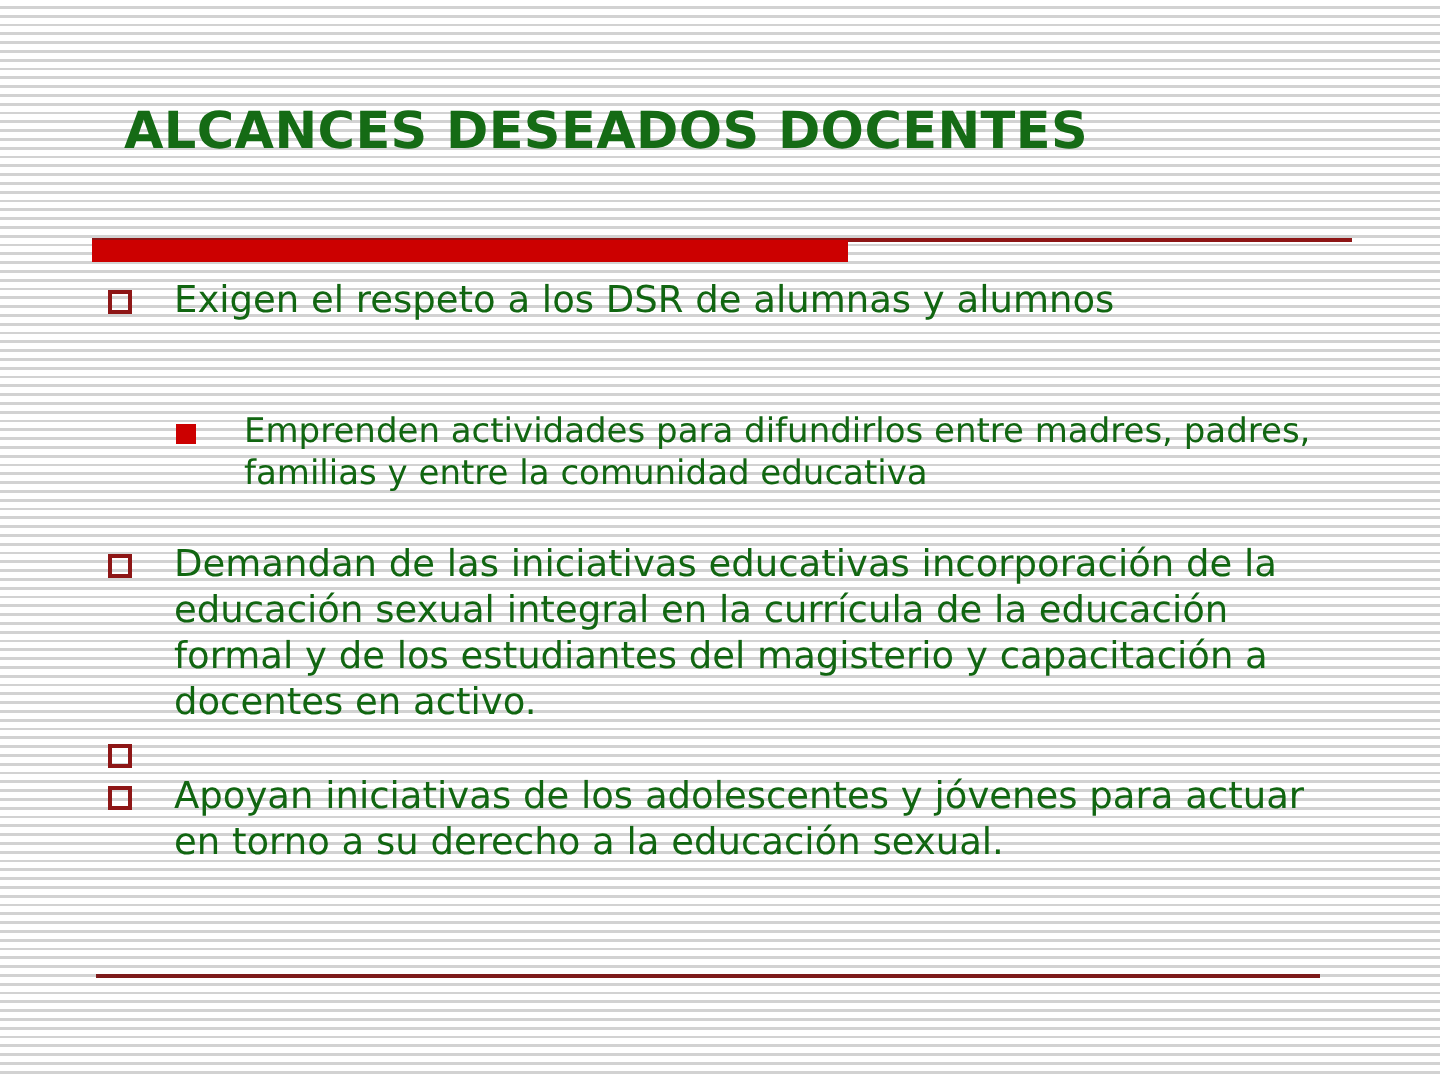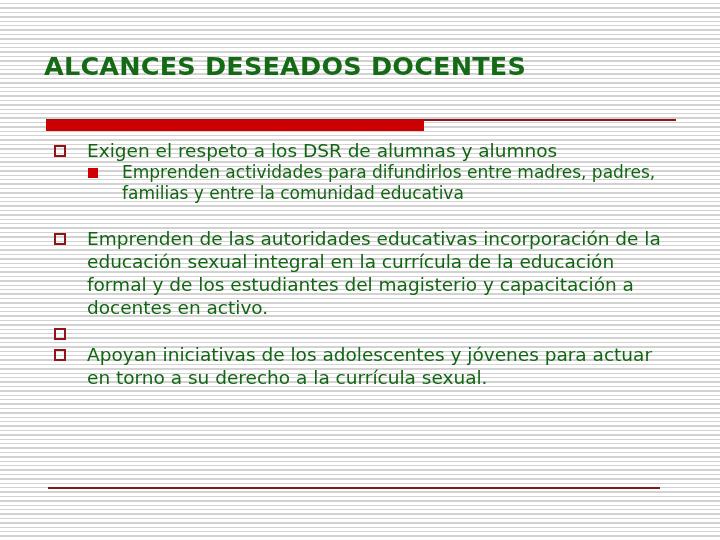--- a/index.html
+++ b/index.html
@@ -26,21 +26,21 @@
       #ffffff 3px,
       #d2d2d2 3px,
       #d2d2d2 4.4px
     );
     overflow: hidden;
   }
 
   
   #title-block {
     position: absolute;
-    left: 44px;
+    left: 62px;
     top: 52px;
     width: 610px;
   }
   #title-block .title-line {
     font-size: 25.5px;
     font-weight: bold;
     line-height: 29px;
     color: #156B15;
     letter-spacing: 0.2px;
     white-space: pre;
@@ -105,20 +105,21 @@
     flex: 1 1 auto;
     font-size: 18.5px;
     line-height: 23px;
     color: #116611;
     white-space: pre-wrap;
   }
 
   
   .lvl2-wrap {
     padding-left: 34px;
+    margin-top: 44px;
   }
   .lvl2 .marker {
     flex: 0 0 auto;
     width: 34px;
     padding-top: 6px;
   }
   .lvl2 .marker .sq-filled {
     display: block;
     width: 10px;
     height: 10px;
@@ -178,36 +179,36 @@
         <span class="text">Emprenden actividades para difundirlos entre madres, padres, familias y entre la comunidad educativa</span>
       </div>
     </div>
 
     <div class="spacer-md"></div>
 
     <div class="bullet-row lvl1">
       <span class="marker">
           <span class="sq-hollow"></span>
         </span>
-      <span class="text">Emprenden de las autoridades educativas incorporación de la educación sexual integral en la currícula de la educación formal y de los estudiantes del magisterio y capacitación a docentes en activo.</span>
+      <span class="text">Demandan de las iniciativas educativas incorporación de la educación sexual integral en la currícula de la educación formal y de los estudiantes del magisterio y capacitación a docentes en activo.</span>
     </div>
 
     <div class="spacer-sm"></div>
 
     <div class="bullet-row lvl1 empty-row">
       <span class="marker">
           <span class="sq-hollow"></span>
         </span>
       <span class="text"></span>
     </div>
 
     <div class="bullet-row lvl1">
       <span class="marker">
           <span class="sq-hollow"></span>
         </span>
-      <span class="text">Apoyan iniciativas de los adolescentes y jóvenes para actuar en torno a su derecho a la currícula sexual.</span>
+      <span class="text">Apoyan iniciativas de los adolescentes y jóvenes para actuar en torno a su derecho a la educación sexual.</span>
     </div>
 
   </div>
 
   <div id="bottom-rule"></div>
 
 </div>
 
 </body></html>

